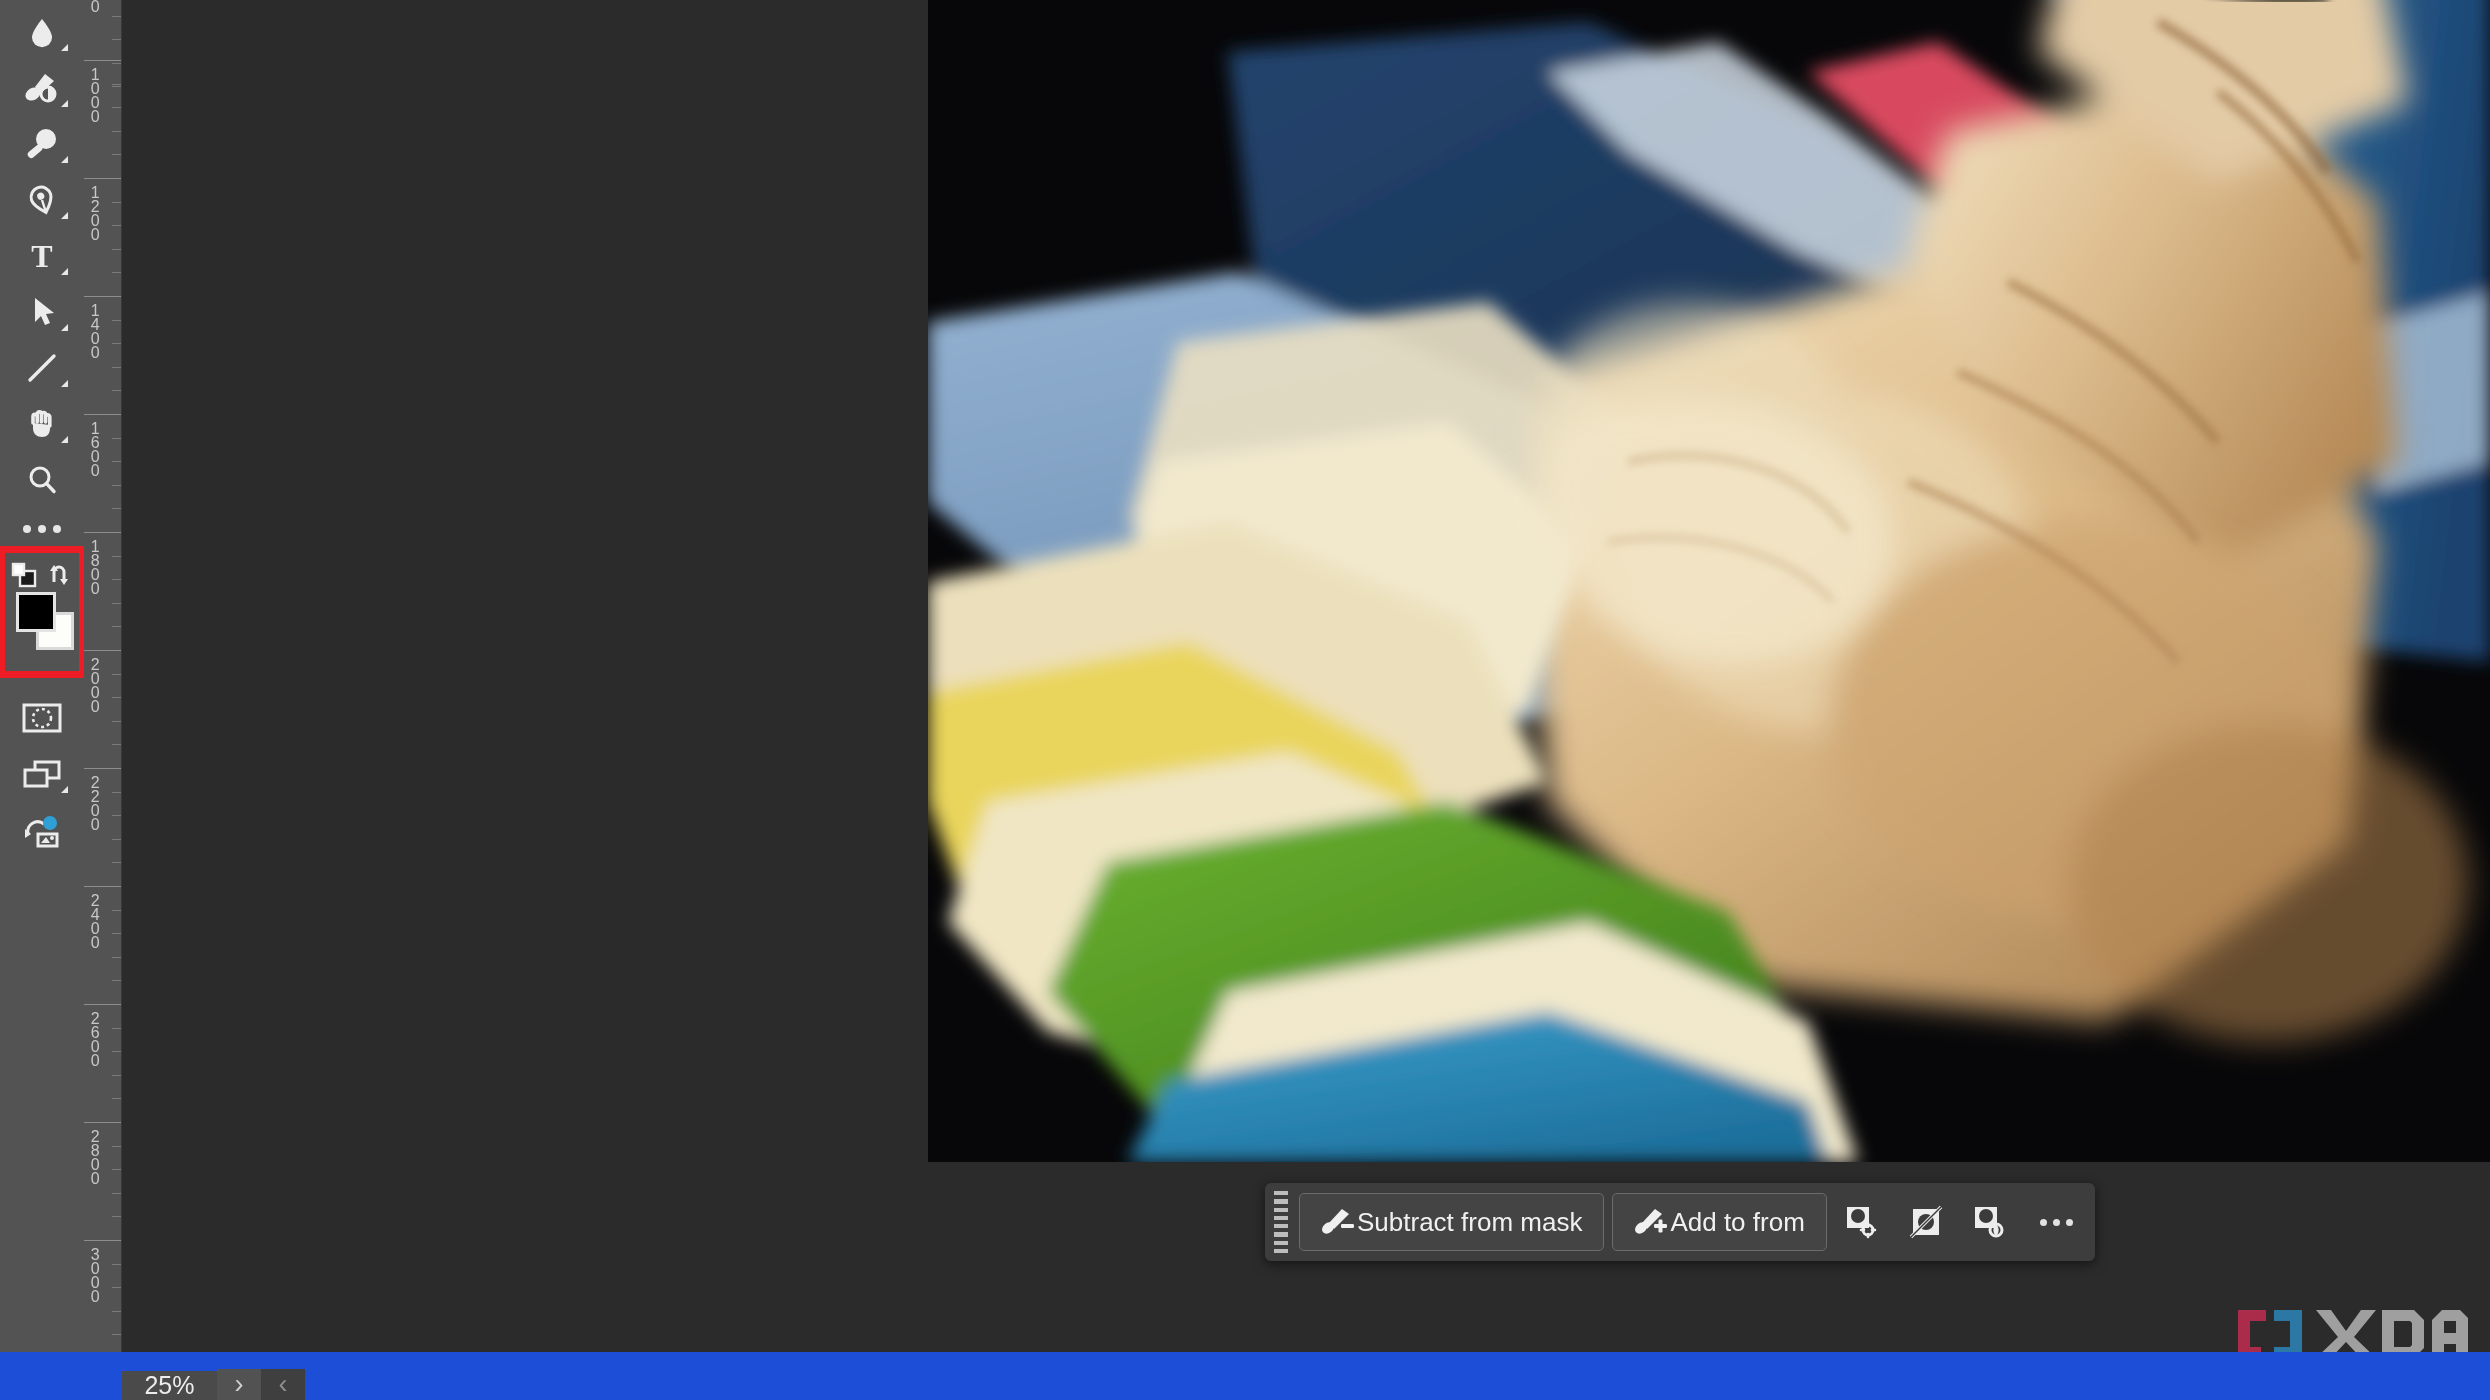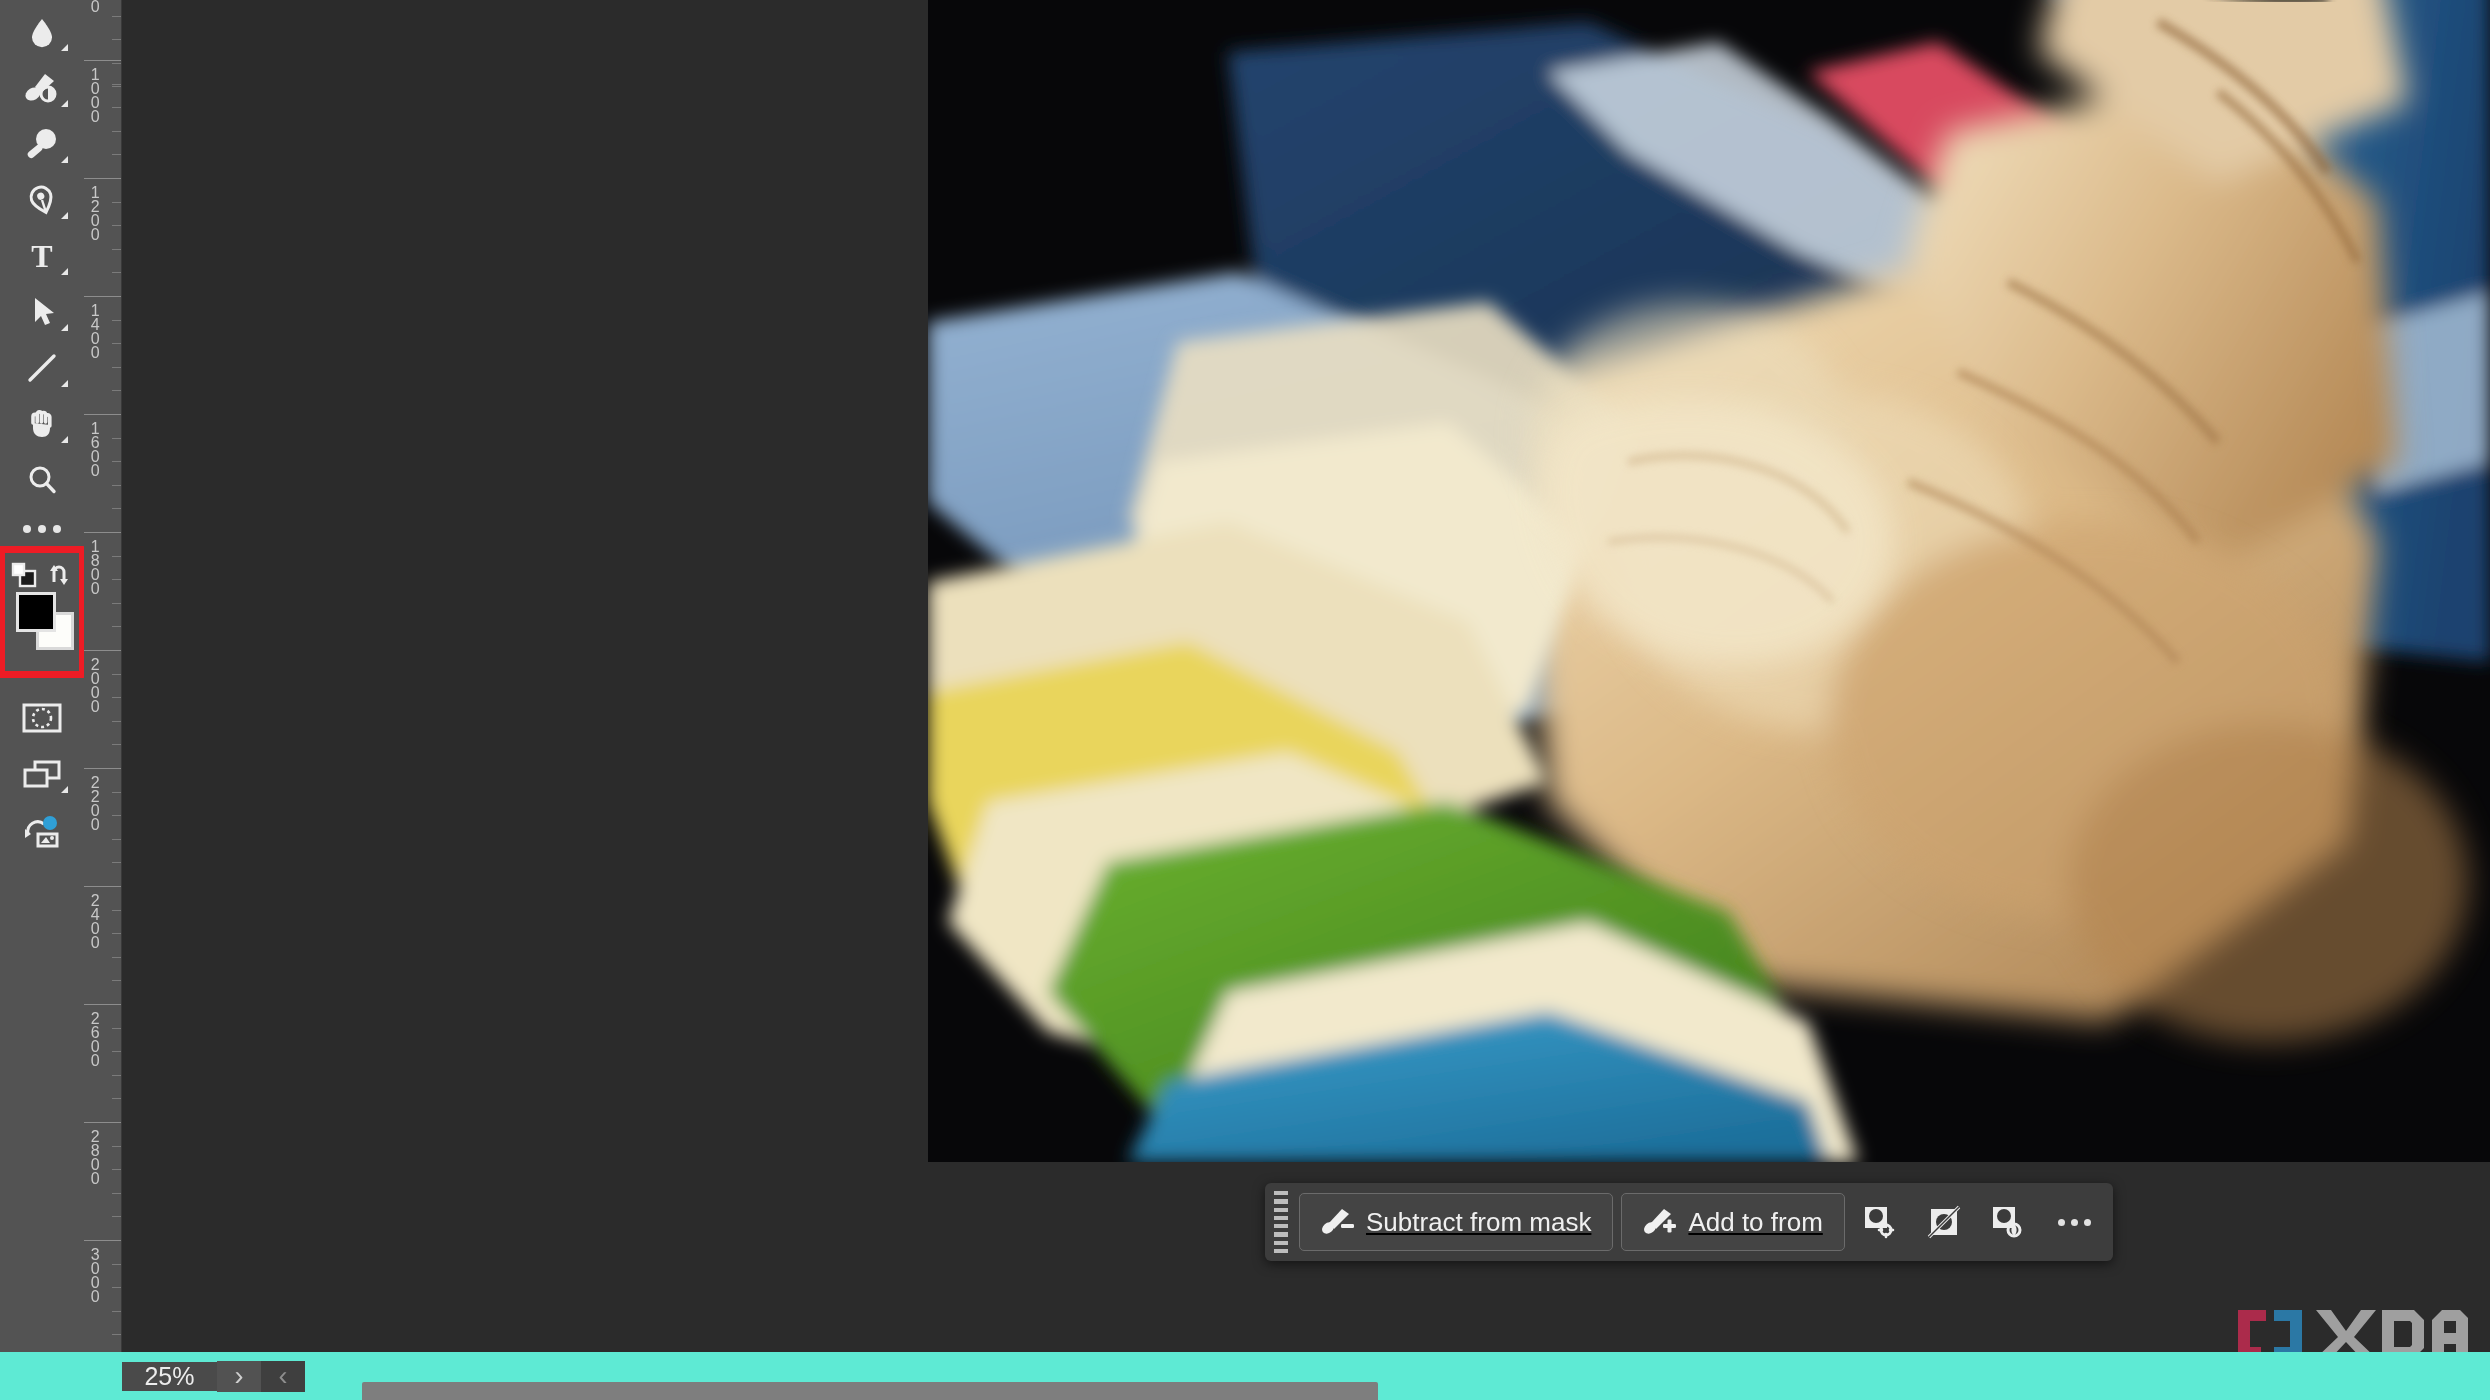--- a/index.html
+++ b/index.html
@@ -79,40 +79,40 @@
     position:absolute; left:1265px; top:1183px;
     height:78px; background:#3d3d3d; border-radius:6px;
     display:flex; align-items:center; padding:0 8px 0 6px;
     box-shadow:0 3px 12px rgba(0,0,0,.55);
   }
   #mask-grip { width:20px; height:62px; display:flex; flex-direction:column;
                justify-content:center; align-items:center; gap:4px; cursor:grab; }
   #mask-grip i { width:14px; height:5px; background:#bdbdbd; display:block; }
   .mask-btn {
     height:58px; border:1px solid #6b6b6b; border-radius:5px;
-    background:#444; display:flex; align-items:center; gap:11px;
-    padding:11px 21px; margin-left:8px; cursor:pointer;text-decoration:underline;
+    background:#444; display:flex; align-items:center; gap:2px;
+    padding:11px 21px; margin-left:8px; cursor:pointer;
   }
   .mask-btn span { color:#f0f0f0; font-size:26px; white-space:nowrap; }
   .mask-icon-btn {
     width:58px; height:58px; margin-left:6px; display:flex;
     align-items:center; justify-content:center; cursor:pointer; border-radius:4px;
   }
   .ellipsis-btn { width:60px; height:58px; display:flex; align-items:center;
                   justify-content:center; gap:6px; margin-left:8px; cursor:pointer; }
   .ellipsis-btn i { width:7px; height:7px; border-radius:50%; background:#e2e2e2; display:block; }
 
   
   #xda { position:absolute; right:22px; bottom:32px; display:flex;
          align-items:center; gap:4px; opacity:.92; }
 
   
   #statusbar {
     position:absolute; left:0; bottom:0; width:2490px; height:48px;
-    background:#5eead4; display:flex; align-items:center;
+    background:#1d4ed8; display:flex; align-items:flex-end;
   }
   #sb-left-pad { width:122px; background:#535353; }
   #sb-zoom {
     width:95px; display:flex; align-items:center; justify-content:center;
     color:#ececec; font-size:25px; background:#4a4a4a;
   }
   #sb-dims {
     flex:0 0 370px; display:flex; align-items:center; padding-left:32px;
     color:#d2d2d2; font-size:23px; background:#525252;
   }

